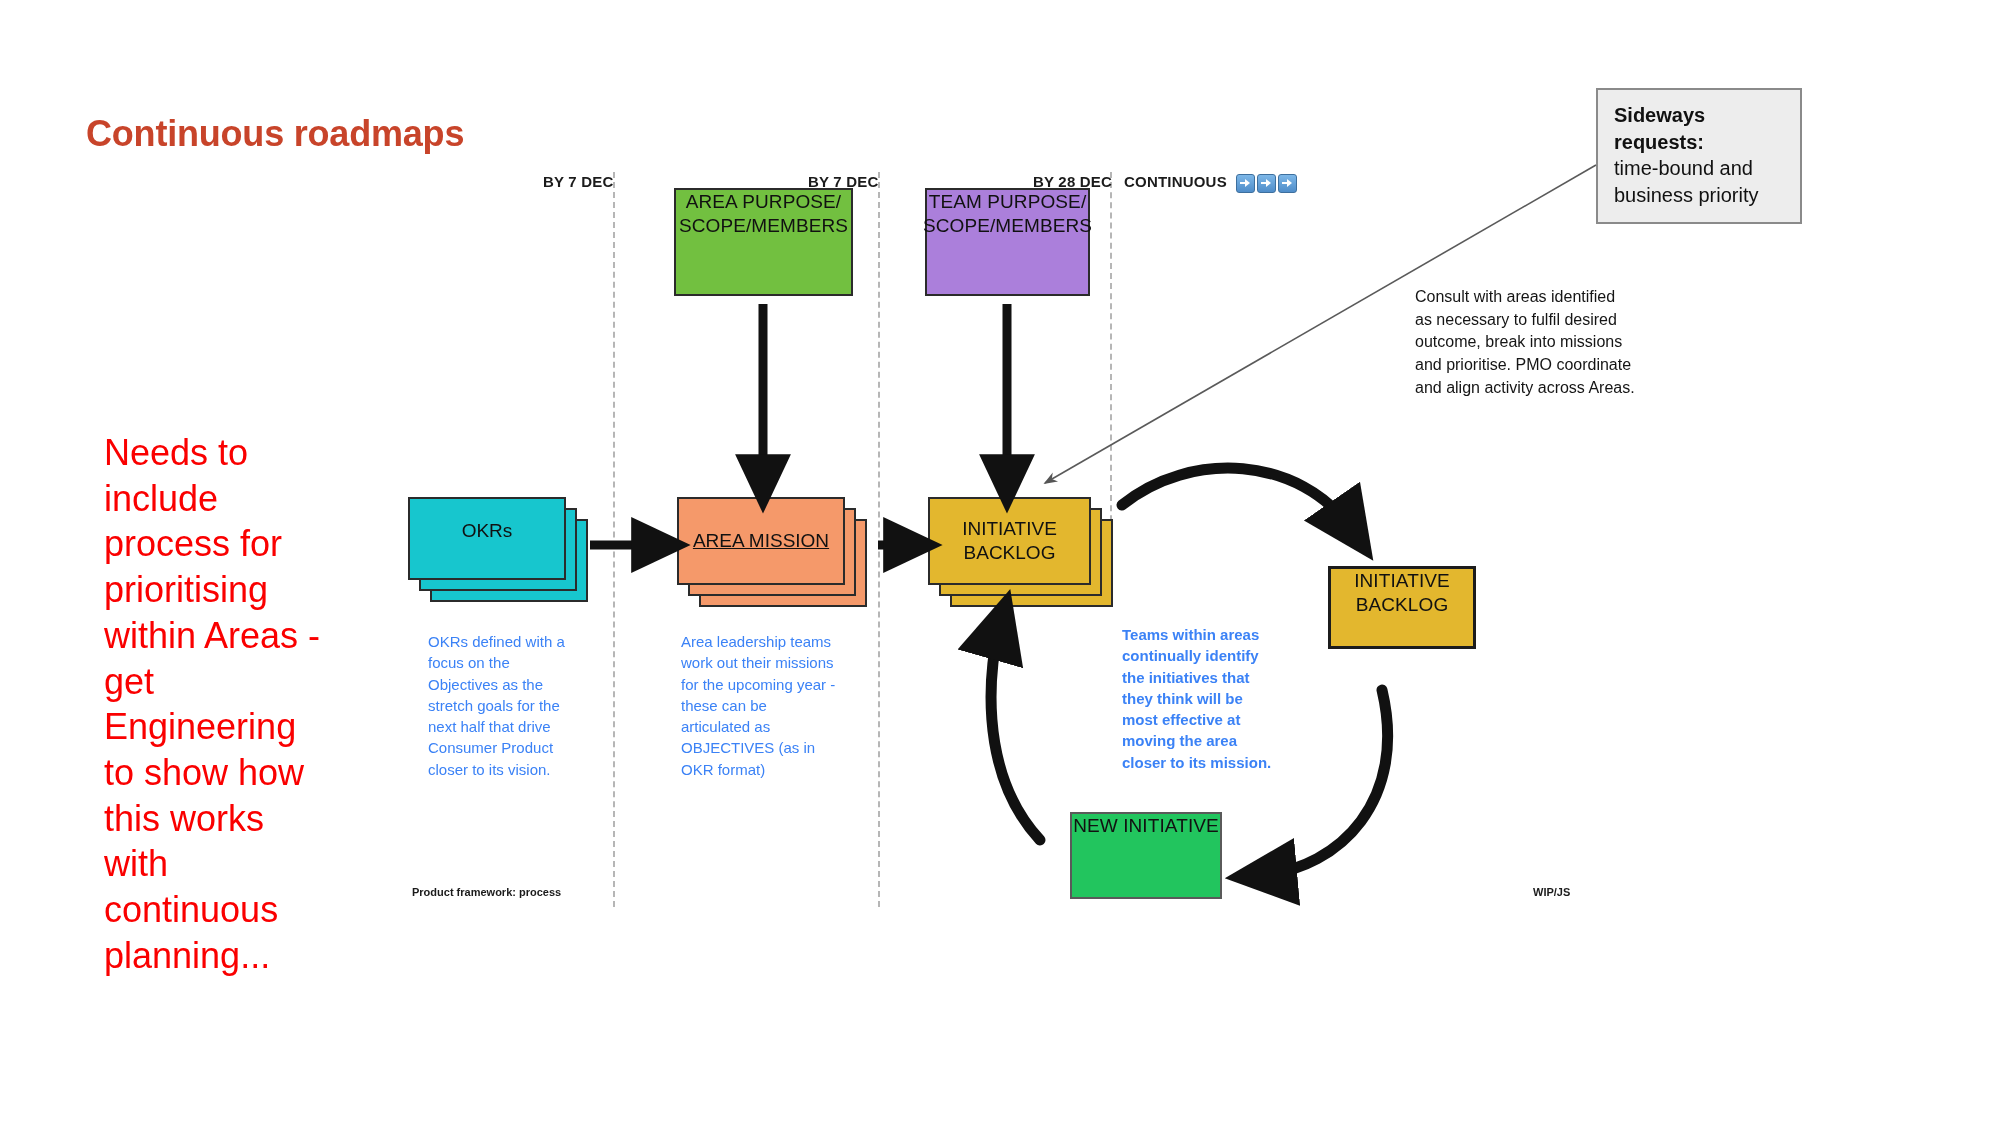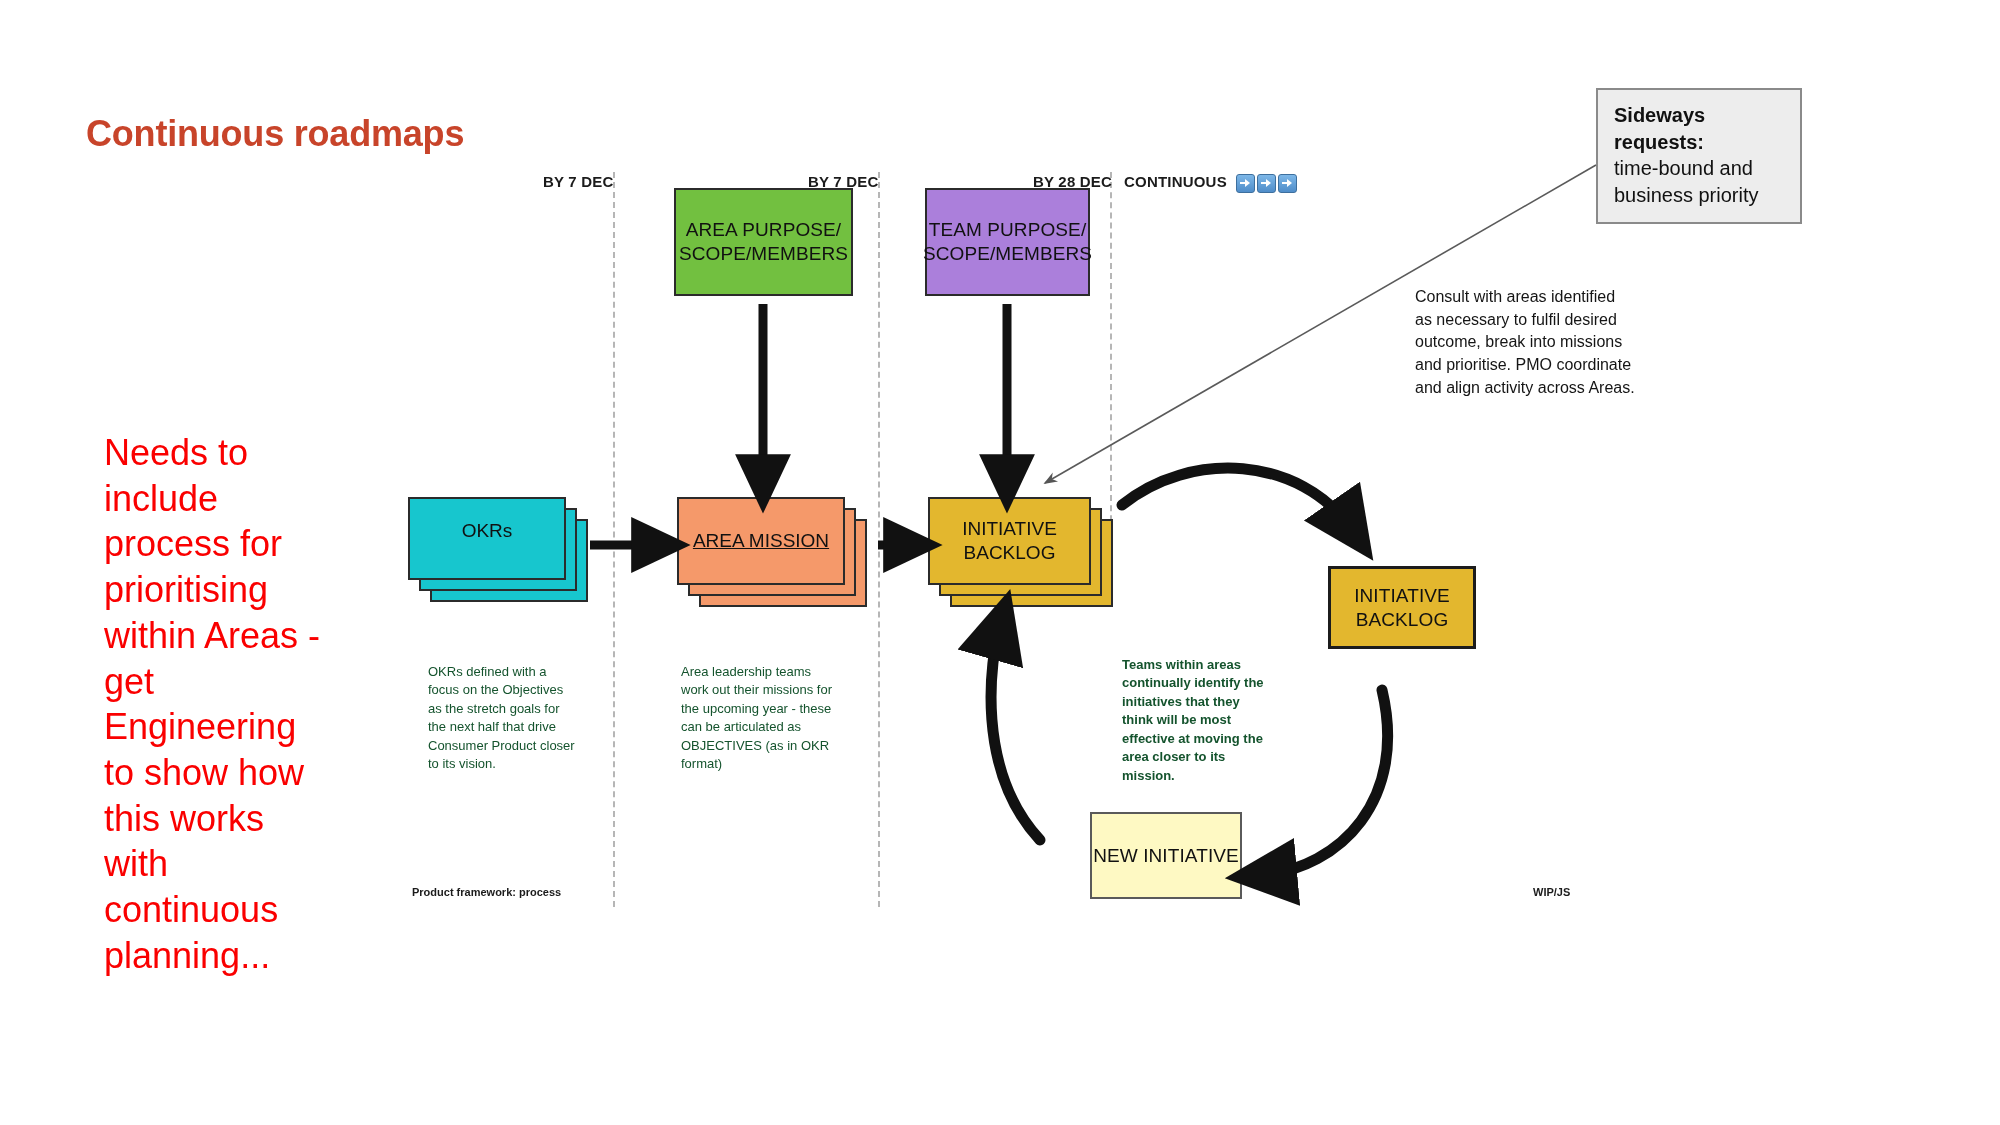--- a/index.html
+++ b/index.html
@@ -94,40 +94,39 @@
     border-top: 4px solid transparent;
     border-bottom: 4px solid transparent;
   }
 
   
   .box {
     position: absolute;
     box-sizing: border-box;
     border: 2px solid #2b2b2b;
     display: flex;
-    align-items: center;
+    align-items: flex-start;
     justify-content: center;
     text-align: center;
     color: #111111;
     font-size: 19px;
     line-height: 1.25;
     letter-spacing: 0.1px;
   }
   #box-area-purpose { background: #72c040; }
   #box-team-purpose { background: #ab7fdb; }
   #box-initiative-outcome {
     background: #e3b72e;
     border: 3px solid #1c1c1c;
     font-size: 19px;
   }
   #box-new-initiative {
-    background: #fef9c3;
+    background: #22c55e;
     border: 2px solid #5a5a5a;
     font-size: 19px;
-    margin-left: 20px;
   }
 
   
   .stack {
     position: absolute;
   }
   .stack .layer {
     position: absolute;
     box-sizing: border-box;
     border: 2px solid #2b2b2b;
@@ -148,24 +147,23 @@
     line-height: 1.25;
     pointer-events: none;
   }
   #stack-okrs .layer   { background: #17c6ce; }
   #stack-area-mission .layer { background: #f5996a; }
   #stack-initiative-backlog .layer { background: #e3b72e; }
 
   
   .caption {
     position: absolute;
-    font-size: 13px;
+    font-size: 15px;
     line-height: 1.42;
-    color: #14532d;
-    margin-top: 32px;
+    color: #3b82f6;
   }
   .caption.bold { font-weight: bold; }
 
   
   #sideways-callout {
     position: absolute;
     left: 1596px;
     top: 88px;
     width: 206px;
     box-sizing: border-box;

